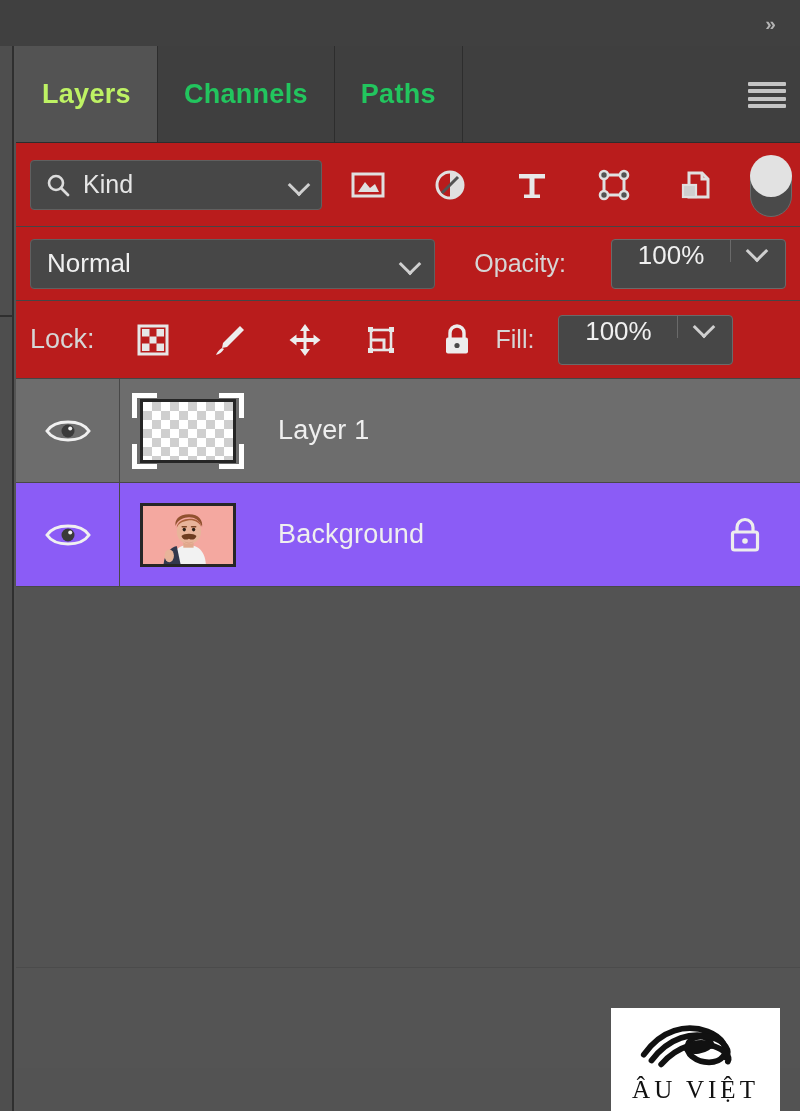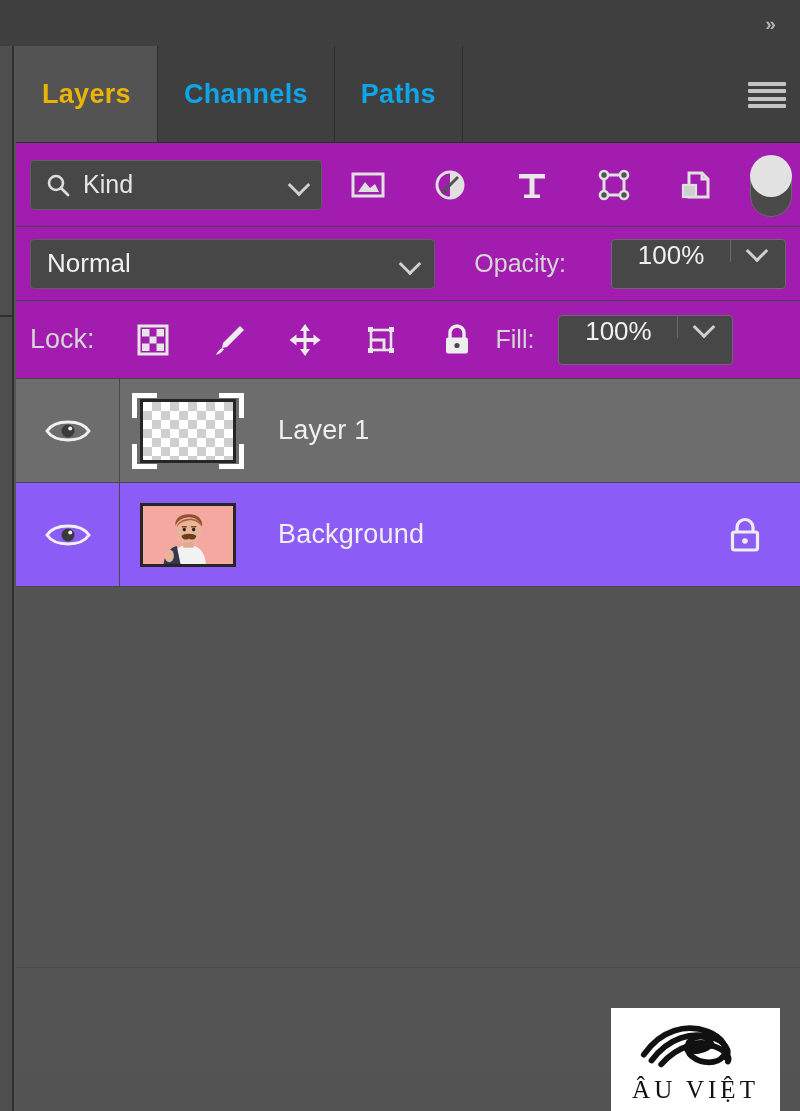--- a/index.html
+++ b/index.html
@@ -80,28 +80,28 @@
     display: flex;
     align-items: stretch;
   }
   .tab {
     position: relative;
     display: flex;
     align-items: center;
     padding: 0 26px;
     font-size: 27px;
     font-weight: bold;
-    color: #0ea5e9;
+    color: #22c55e;
     border-right: 1px solid #2d2d2d;
     box-sizing: border-box;
     letter-spacing: 0.3px;
   }
   .tab.active {
     background: #535353;
-    color: #eab308;
+    color: #bef264;
   }
   .tab-spacer {
     flex: 1;
     border-right: none;
   }
   .menu-btn {
     position: absolute;
     right: 14px;
     top: 34px;
     width: 38px;
@@ -117,21 +117,21 @@
     height: 4px;
     background: #c4c4c4;
     border-radius: 1px;
   }
 
   
   .row {
     position: relative;
     box-sizing: border-box;
     border-bottom: 1px solid #454545;
-    background: #a21caf;
+    background: #b91c1c;
     display: flex;
     align-items: center;
   }
 
   
   .filter-row { height: 84px; padding: 0 14px 0 14px; }
   .kind-select {
     display: flex;
     align-items: center;
     width: 292px;

